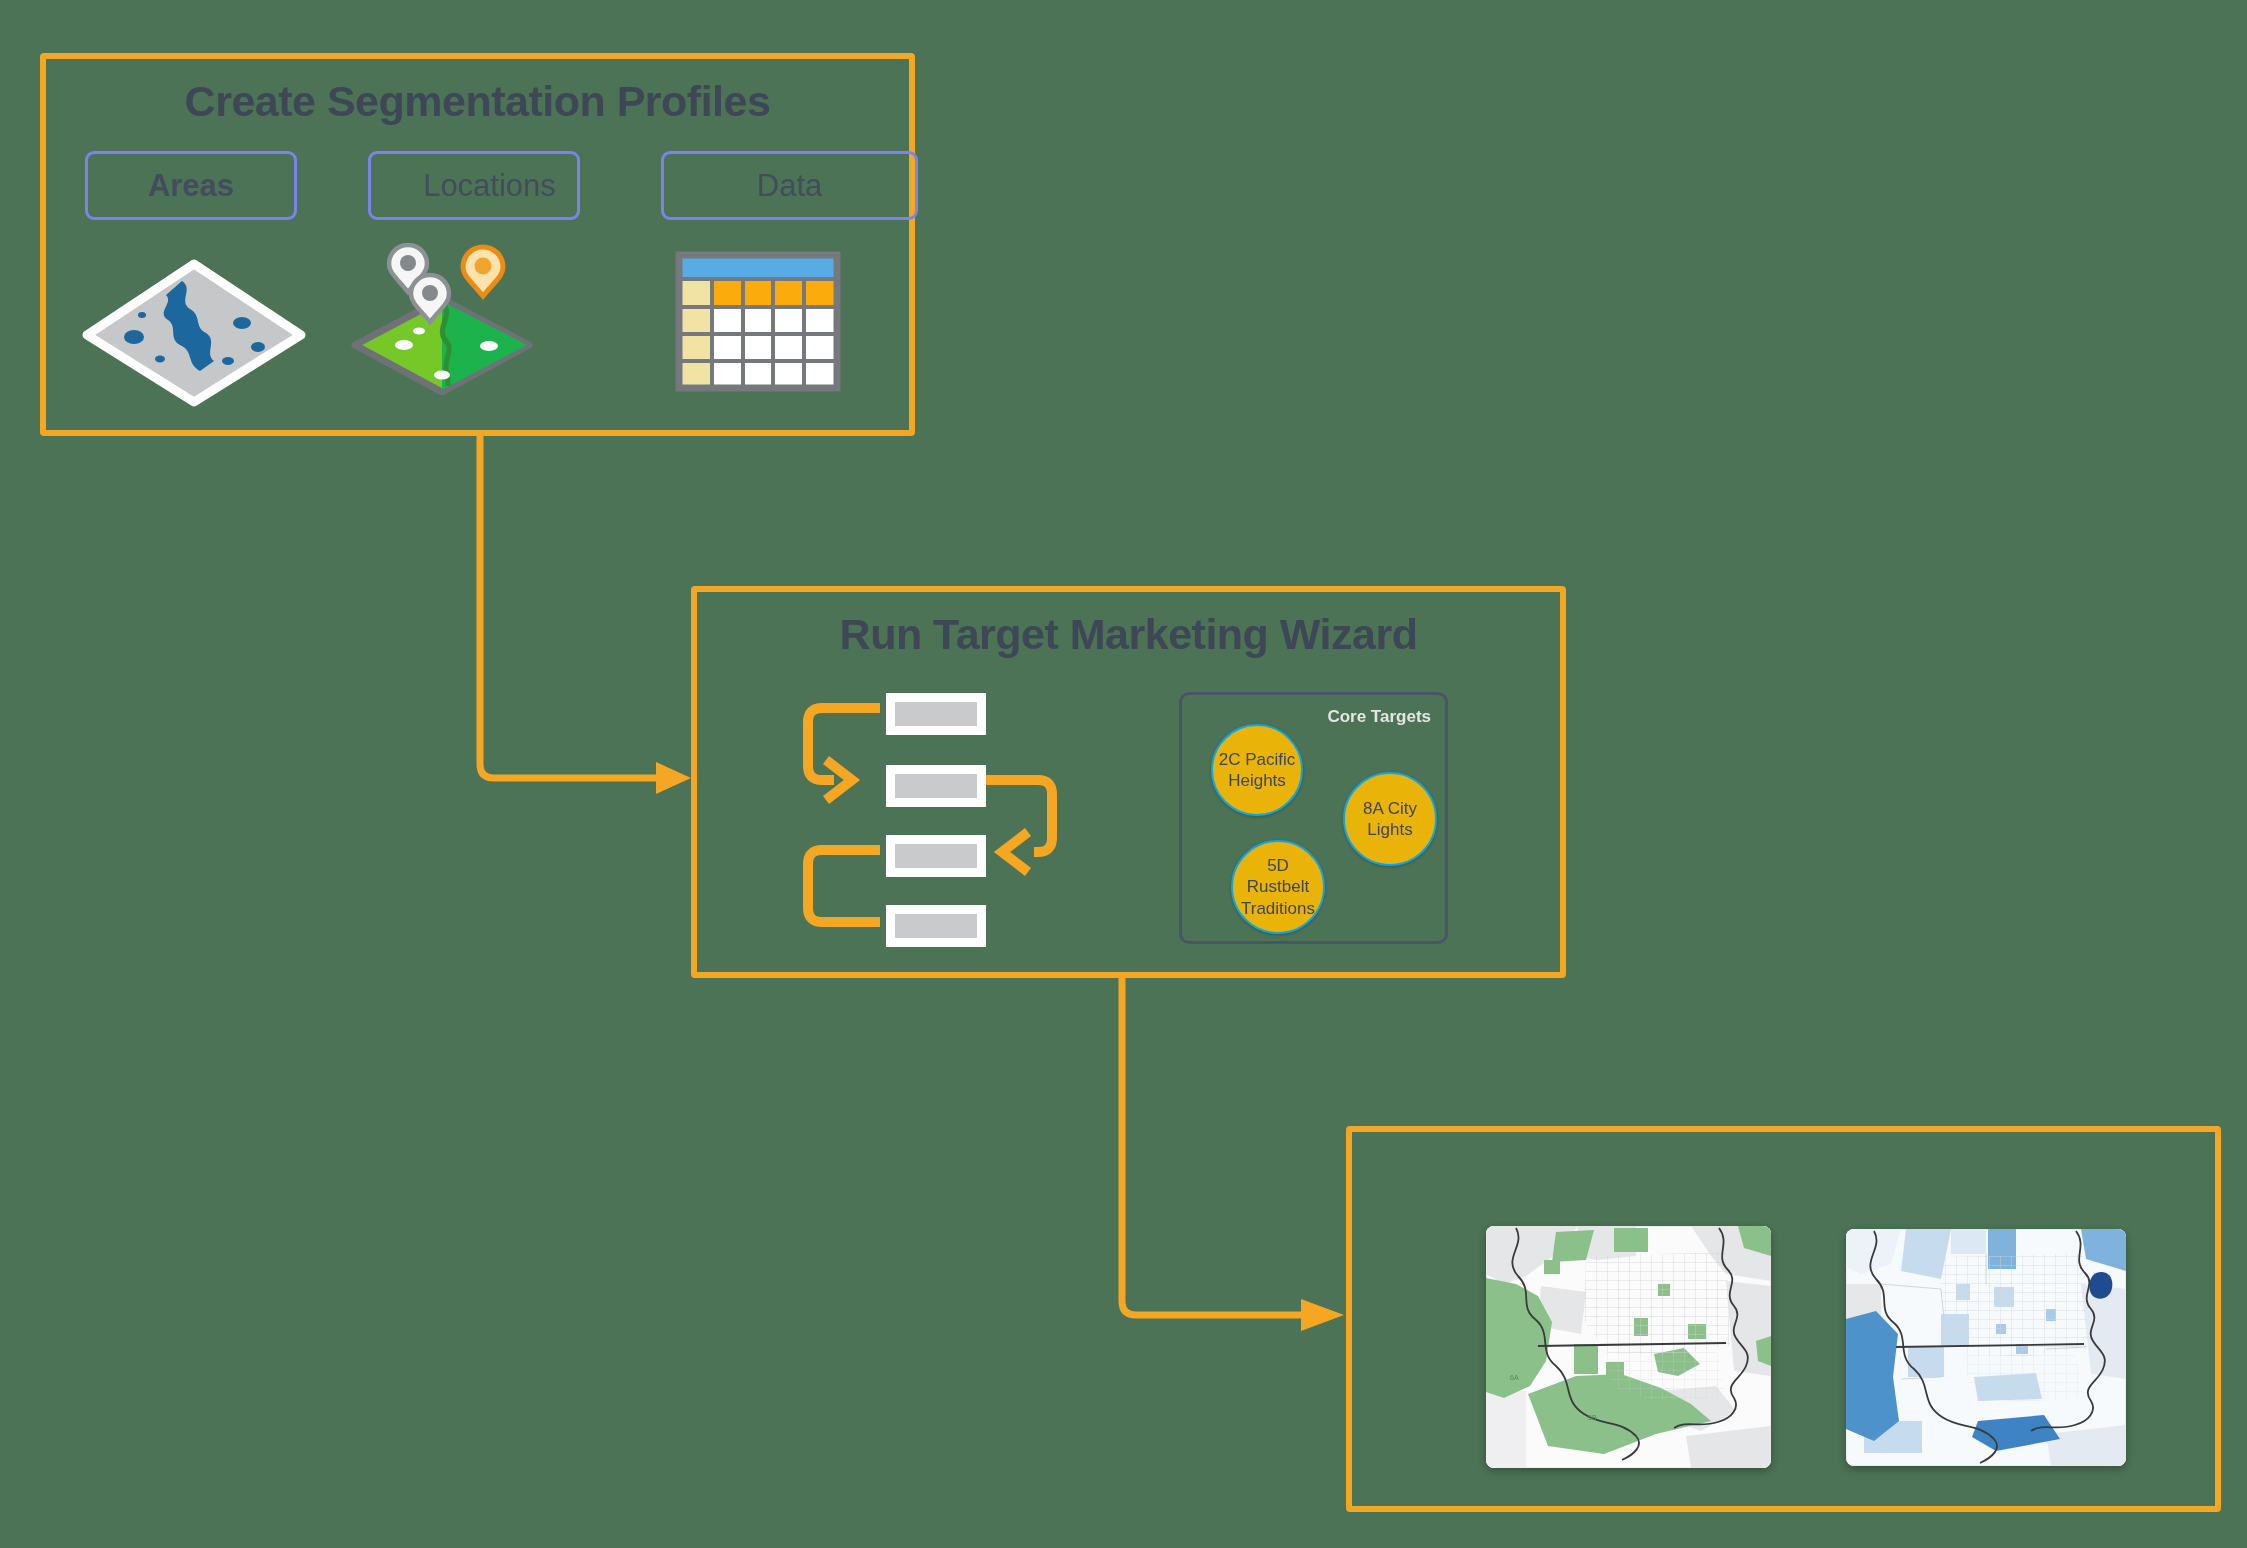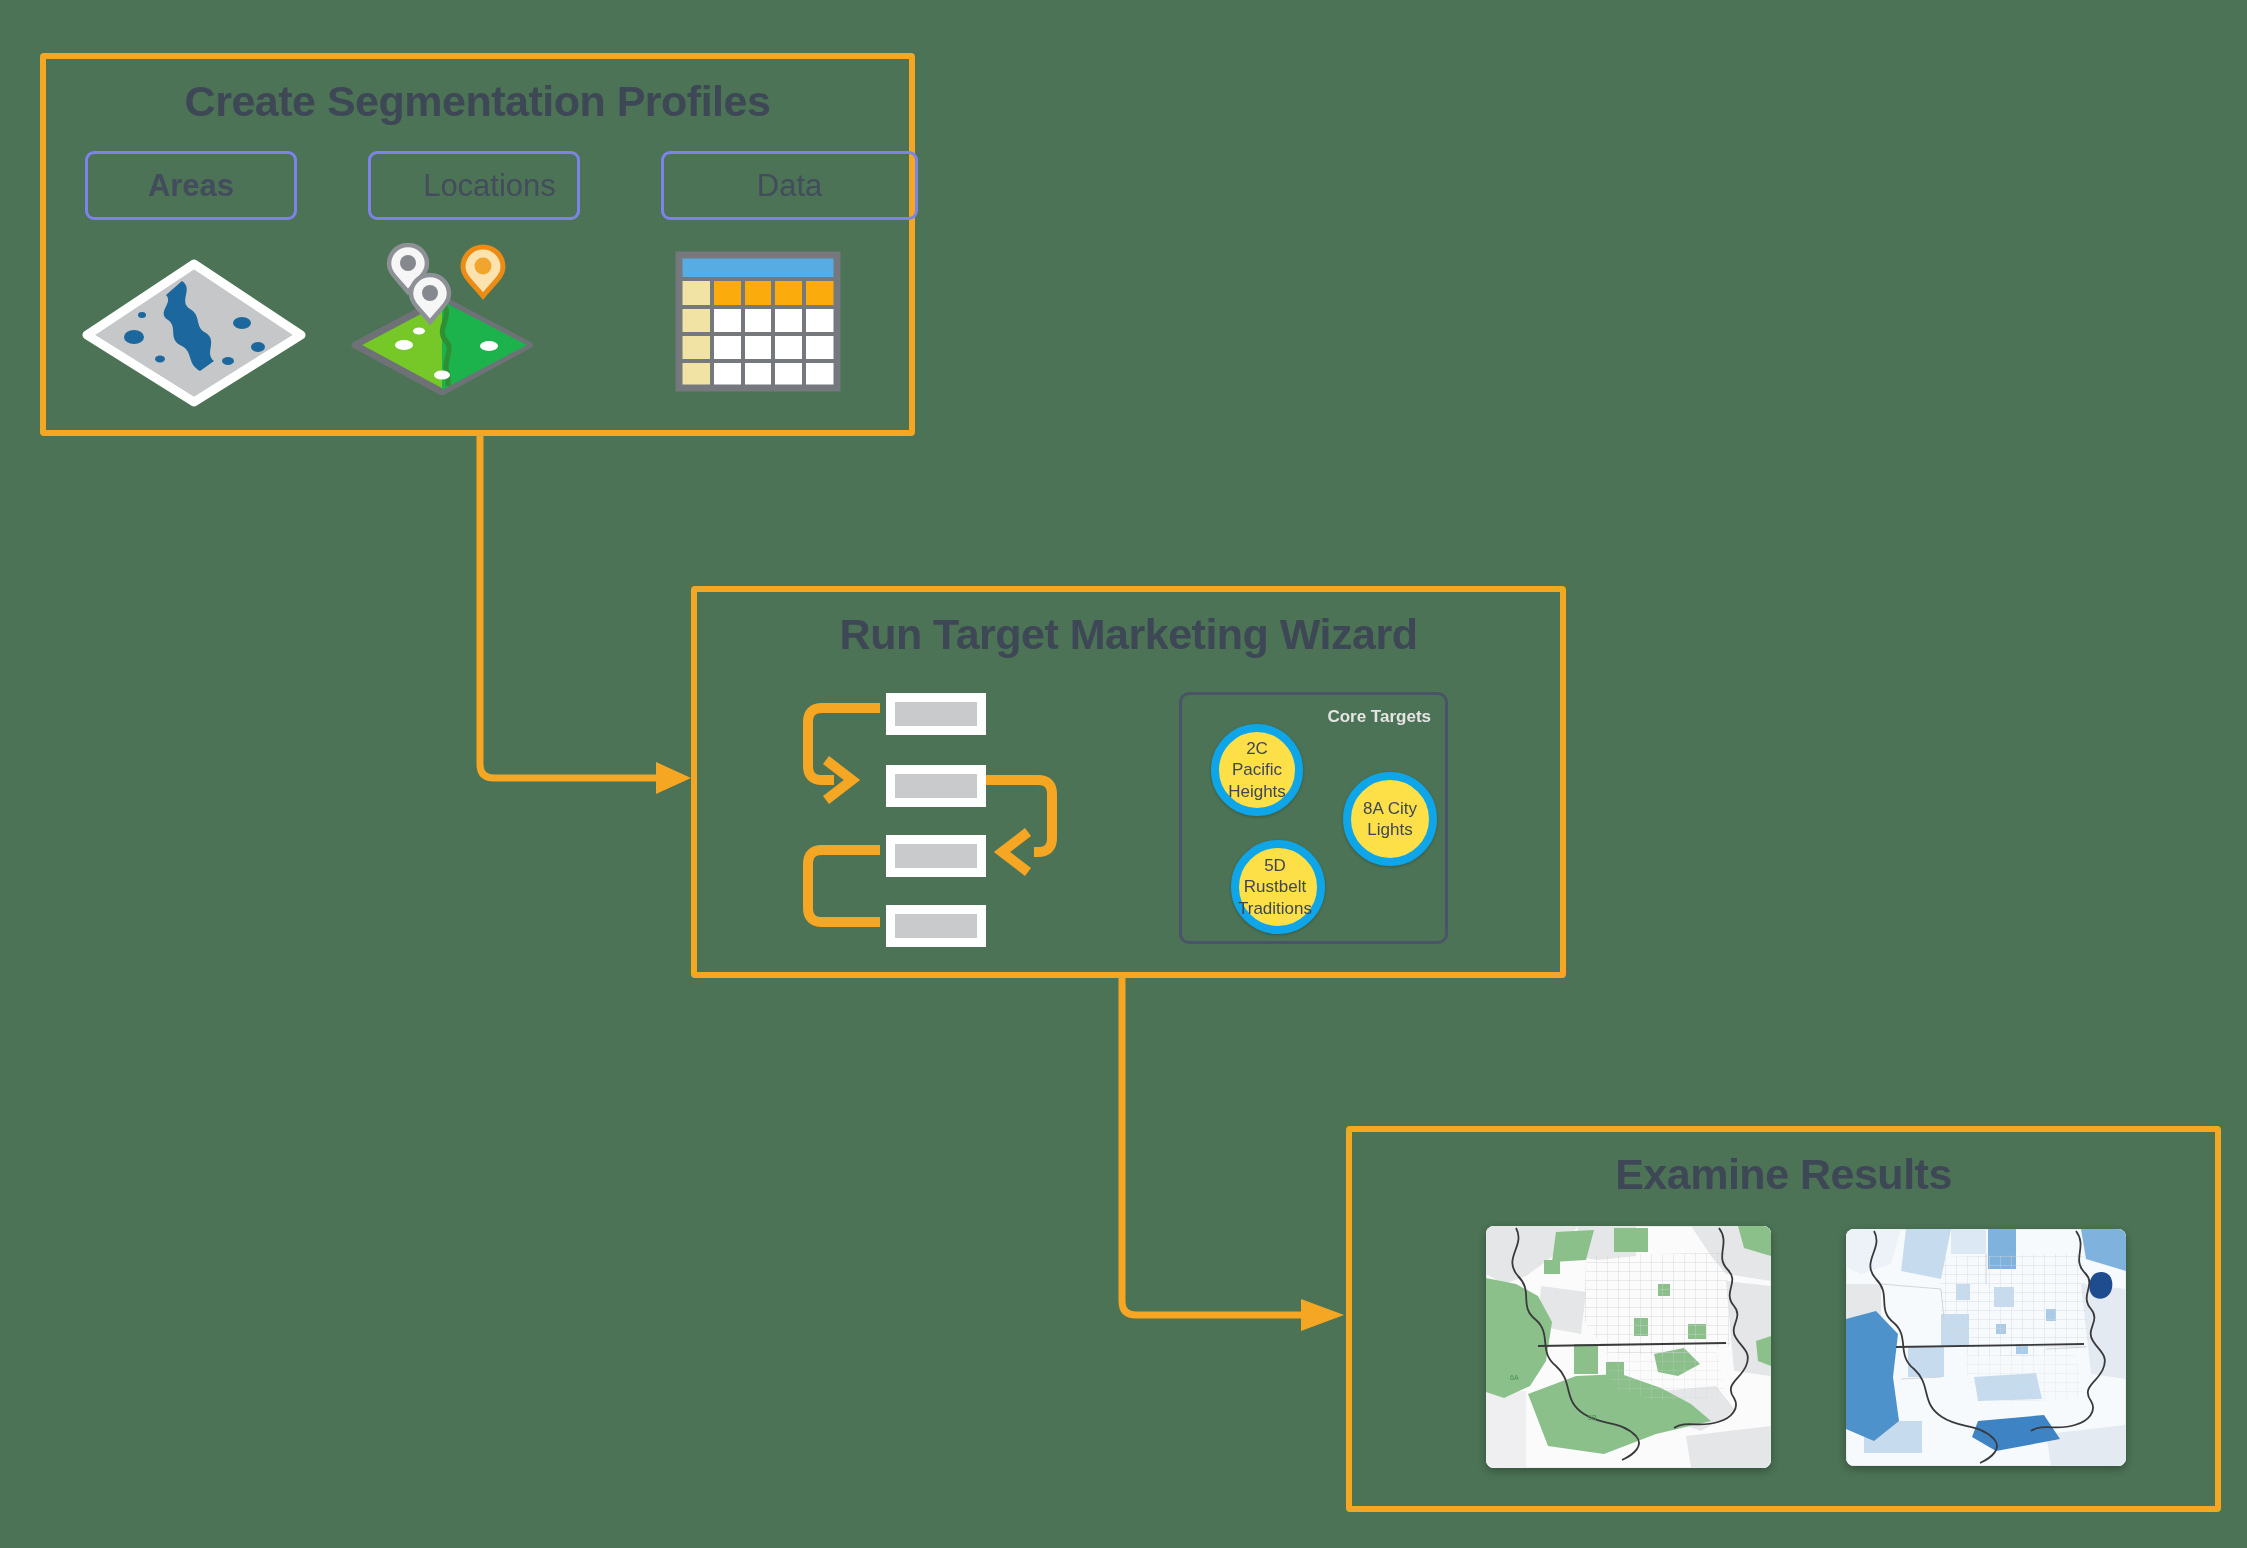--- a/index.html
+++ b/index.html
@@ -41,21 +41,21 @@
   .core-panel{
     position:absolute;left:482px;top:100px;width:269px;height:252px;box-sizing:border-box;
     border:3px solid #4A5468;border-radius:10px;
   }
   .core-title{
     position:absolute;top:12px;right:14px;
     font-size:17px;font-weight:bold;color:#e5e5e5;
   }
   .segment-circle{
     position:absolute;border-radius:50%;box-sizing:border-box;
-    background:#fde047;border:8px solid #0ea5e9;
+    background:#eab308;border:2px solid #0ea5e9;
     display:flex;align-items:center;justify-content:flex-end;text-align:center;
     font-size:17px;line-height:1.25;color:#3E4755;padding:0 5px;
     box-shadow:0 1px 3px rgba(0,0,0,0.25);
   }
   #circle-1{left:514px;top:132px;width:92px;height:92px;}
   #circle-2{left:646px;top:180px;width:94px;height:94px;}
   #circle-3{left:534px;top:248px;width:94px;height:94px;}
   .result-map{
     position:absolute;border-radius:8px;overflow:hidden;background:#fff;
     box-shadow:0 3px 9px rgba(0,0,0,0.30);
@@ -160,21 +160,20 @@
   </div>
   <div class="segment-circle" id="circle-2">
     <span>8A City Lights</span>
   </div>
   <div class="segment-circle" id="circle-3">
     <span>5D Rustbelt Traditions</span>
   </div>
 </section>
 
 <section class="panel" id="panel-results">
-  <div class="panel-title">Examine Results</div>
 
   <svg class="result-map" id="map-green" viewBox="0 0 285 242">
     <defs>
       <pattern id="streetsG" width="11" height="9" patternUnits="userSpaceOnUse">
         <path d="M0,0 H11 M0,0 V9" stroke="#CDD0D2" stroke-width="0.8" fill="none"></path>
       </pattern>
     </defs>
     <rect x="0" y="0" width="285" height="242" rx="8" fill="#FBFBFC" stroke="#E0E0E0"></rect>
     <g fill="#E4E6E8">
       <polygon points="0,0 92,0 70,28 40,50 18,58 0,48"></polygon>

